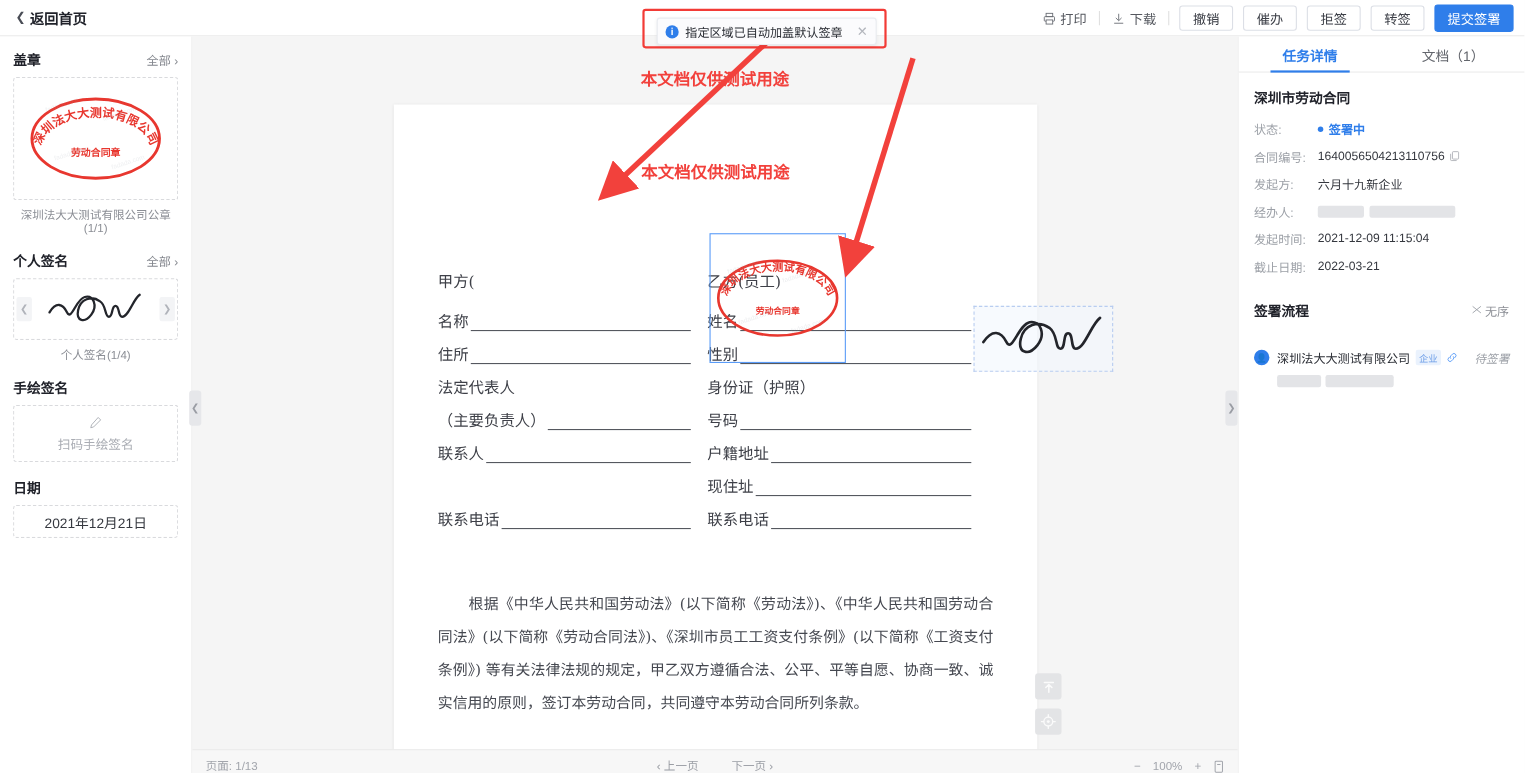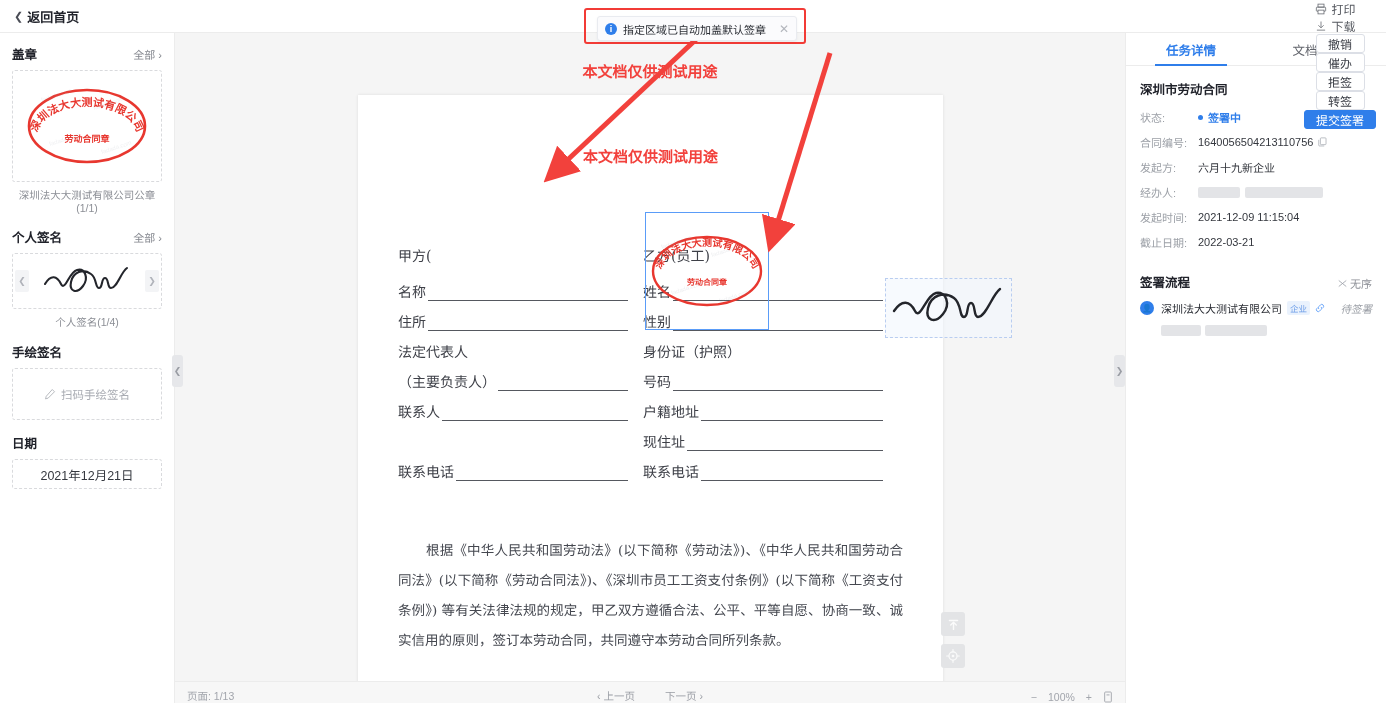--- a/index.html
+++ b/index.html
@@ -21,21 +21,21 @@
   }
   .back-link {
     display: flex; align-items: center; gap: 4px;
     margin-left: 14px; font-size: 13px; color: #20222a; cursor: pointer;
     font-weight: 600;
   }
   .back-chevron { font-size: 11px; color: #4a4d56; line-height: 1; }
 
   .top-actions {
     position: absolute; right: 10px; top: 0; height: 33px;
-    display: flex; align-items: center; gap: 0; flex-direction: column;
+    display: flex; align-items: center; gap: 0;
   }
   .icon-action {
     display: flex; align-items: center; gap: 4px;
     font-size: 12px; color: #55585f; padding: 0 11px; cursor: pointer;
     height: 20px;
   }
   .v-sep { width: 1px; height: 13px; background: #e0e0e0; }
   .btn {
     height: 23px; min-width: 49px; padding: 0 10px;
     border: 1px solid #dcdfe6; border-radius: 3px; background: #fff;
@@ -81,21 +81,21 @@
   }
   .sec-title { font-size: 12.5px; font-weight: 700; color: #20222a; }
   .sec-all { font-size: 11px; color: #83868d; cursor: pointer; }
   .card {
     position: relative; border: 1px dashed #d9dadd; border-radius: 3px;
     background: #fff; display: flex; align-items: center; justify-content: center;
   }
   .card.stamp { height: 112px; }
   .card.sign { height: 56px; margin-top: 0; }
   .card.hand {
-    height: 52px; font-size: 11.5px; color: #a9acb3; gap: 5px;
+    height: 52px; font-size: 11.5px; color: #a9acb3; gap: 5px; flex-direction: column;
   }
   .card-caption {
     text-align: center; font-size: 10.5px; color: #8b8e95; margin: 5px 0 0 0;
   }
   .carousel-arrow {
     position: absolute; top: 50%; transform: translateY(-50%);
     width: 14px; height: 22px; border-radius: 2px; background: #f3f4f6;
     color: #b0b3ba; font-size: 9px; display: flex; align-items: center;
     justify-content: center; cursor: pointer;
   }
@@ -219,22 +219,22 @@
   .rp-body { padding: 13px 14px 0 14px; }
   .doc-title { font-size: 12.5px; font-weight: 700; color: #20222a; margin-bottom: 11px; }
   .kv { display: flex; align-items: center; font-size: 11px; margin-bottom: 9px; }
   .k { color: #9ca0a7; width: 58px; flex: none; }
   .v { color: #34373e; display: flex; align-items: center; gap: 5px; }
   .status-dot { width: 5px; height: 5px; border-radius: 50%; background: #2f7eea; }
   .status-v { color: #2f7eea; font-weight: 600; }
   .copy-ic { color: #a6a9b0; font-size: 10px; cursor: pointer; }
   .redact { display: inline-block; height: 11px; background: #e3e4e7; border-radius: 2px; }
   .flow-head {
-    display: flex; align-items: flex-end; justify-content: space-between;
-    margin-top: 22px; margin-bottom: 9px;
+    display: flex; align-items: center; justify-content: space-between;
+    margin-top: 22px; margin-bottom: 26px;
   }
   .flow-title { font-size: 12.5px; font-weight: 700; color: #20222a; }
   .flow-mode { font-size: 11px; color: #8b8e95; display: flex; align-items: center; gap: 3px; }
   .flow-row { display: flex; align-items: flex-start; gap: 7px; }
   .avatar-ic {
     width: 14px; height: 14px; border-radius: 50%; background: #2f7eea;
     display: flex; align-items: center; justify-content: center;
     color: #fff; font-size: 8px; flex: none; margin-top: 1px;
   }
   .flow-name { font-size: 11px; color: #2b2e35; }

